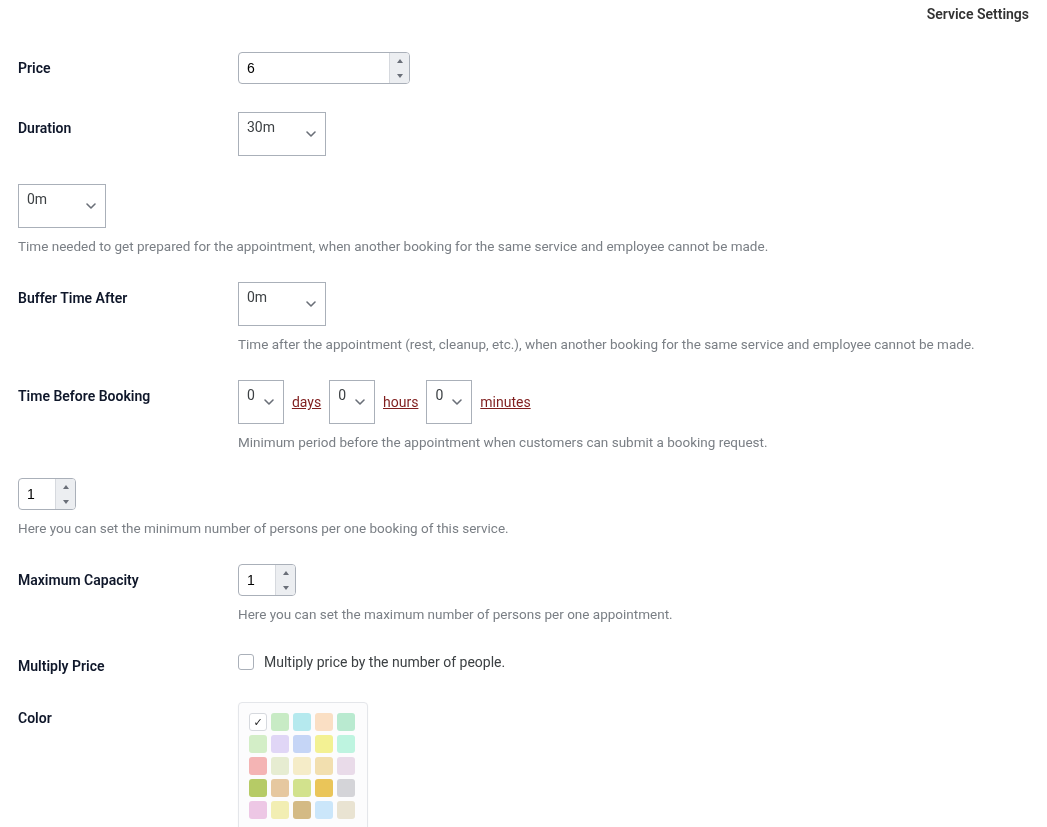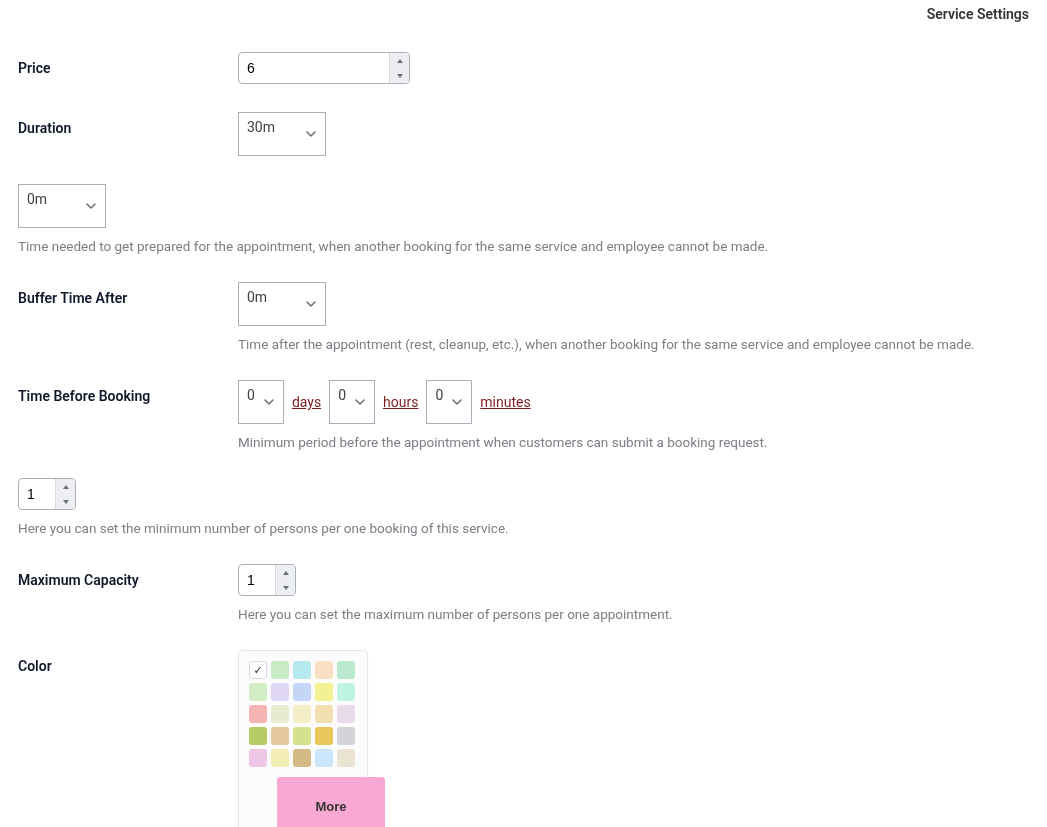--- a/index.html
+++ b/index.html
@@ -299,20 +299,29 @@
             </button>
           <button>
               <span class="arrow-down"></span>
             </button>
         </div>
       </div>
       <div class="help">Here you can set the maximum number of persons per one appointment.</div>
     </div>
   </div>
 
+  <div class="row">
+    <div class="label-col">Multiply Price</div>
+    <div class="field-col">
+      <div class="chk-row">
+        <div class="chk"></div>
+        <span>Multiply price by the number of people.</span>
+      </div>
+    </div>
+  </div>
 
   <div class="row">
     <div class="label-col">Color</div>
     <div class="field-col">
       <div class="palette">
         <div class="swatches">
             <div class="swatch" style="background: rgb(255, 255, 255); border: 1px solid rgb(214, 217, 222);">✓</div>
             <div class="swatch" style="background: rgb(200, 235, 197);"></div>
             <div class="swatch" style="background: rgb(181, 233, 238);"></div>
             <div class="swatch" style="background: rgb(250, 223, 196);"></div>

